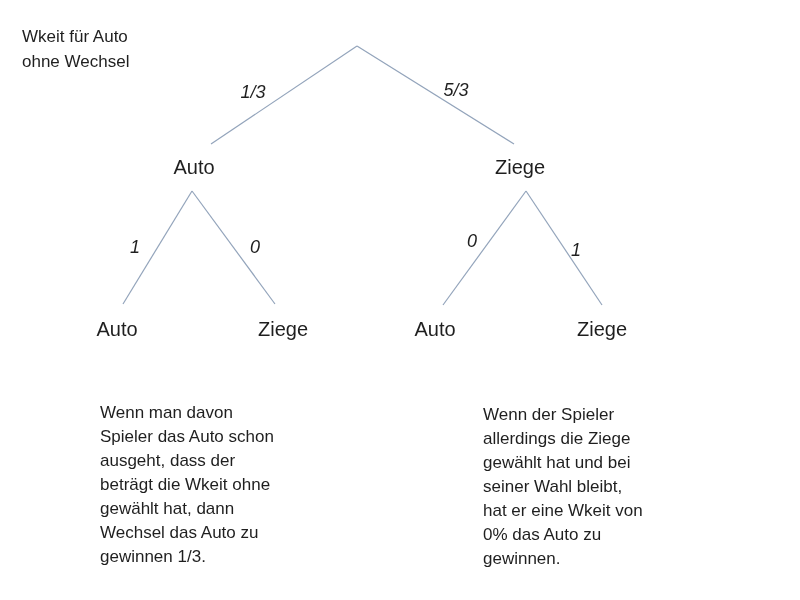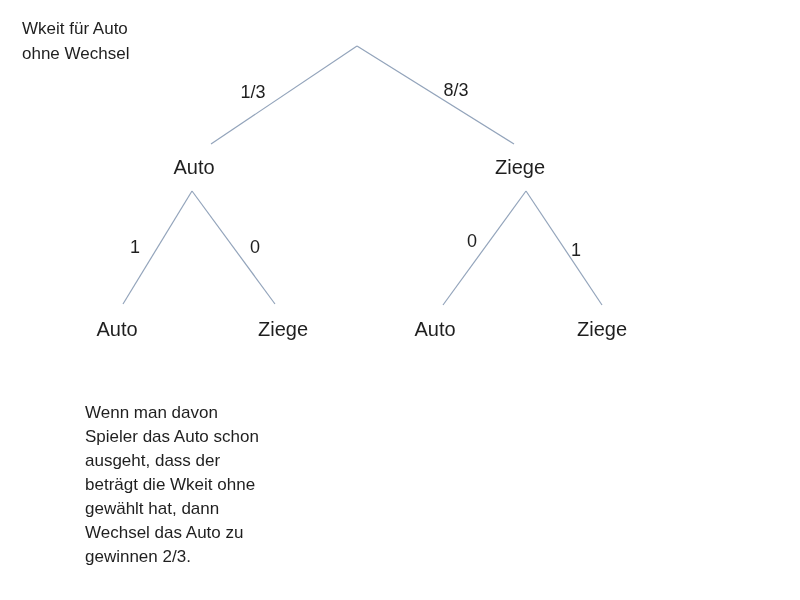--- a/index.html
+++ b/index.html
@@ -24,46 +24,48 @@
     height: 600px;
   }
   .tree-lines line {
     stroke: var(--branch_line, #93a4bb);
     stroke-width: 1.2;
     fill: none;
   }
   .title {
     position: absolute;
     left: 22px;
-    top: 16px;
+    top: 24px;
     font-size: 17px;
     line-height: 25px;
     white-space: nowrap;
   }
   .prob {
     position: absolute;
     transform: translate(-50%, -50%);
     font-size: 18px;
     line-height: 18px;
     white-space: nowrap;
+    font-style: italic;
   }
   .node {
     position: absolute;
     transform: translate(-50%, -50%);
     font-size: 20px;
     line-height: 34px;
     white-space: nowrap;
   }
   .note {
     position: absolute;
     font-size: 17px;
     line-height: 24px;
   }
   .note div {
     white-space: nowrap;
+    margin-left: 15px;
   }
   .note-left  { left: 85px;  top: 401px; }
   .note-right { left: 468px; top: 403px; }
 </style>
 </head>
 <body>
 
 <div class="slide">
 
   <svg class="tree-lines" viewBox="0 0 800 600" xmlns="http://www.w3.org/2000/svg">
@@ -74,21 +76,21 @@
     <line x1="526" y1="191" x2="443" y2="305"></line>
     <line x1="526" y1="191" x2="602" y2="305"></line>
   </svg>
 
   <div class="title">
     <div>Wkeit für Auto</div>
     <div>ohne Wechsel</div>
   </div>
 
   <div class="prob" style="left:253px; top:92px;">1/3</div>
-  <div class="prob" style="left:456px; top:90px;">8/3</div>
+  <div class="prob" style="left:456px; top:90px;">5/3</div>
 
   <div class="node" style="left:194px; top:167px;">Auto</div>
   <div class="node" style="left:520px; top:167px;">Ziege</div>
 
   <div class="prob" style="left:135px; top:247px;">1</div>
   <div class="prob" style="left:255px; top:247px;">0</div>
   <div class="prob" style="left:472px; top:241px;">0</div>
   <div class="prob" style="left:576px; top:250px;">1</div>
 
   <div class="node" style="left:117px; top:329px;">Auto</div>
@@ -96,17 +98,26 @@
   <div class="node" style="left:435px; top:329px;">Auto</div>
   <div class="node" style="left:602px; top:329px;">Ziege</div>
 
   <div class="note note-left">
     <div>Wenn man davon</div>
     <div>Spieler das Auto schon</div>
     <div>ausgeht, dass der</div>
     <div>beträgt die Wkeit ohne</div>
     <div>gewählt hat, dann</div>
     <div>Wechsel das Auto zu</div>
-    <div>gewinnen 2/3.</div>
+    <div>gewinnen 1/3.</div>
   </div>
 
+  <div class="note note-right">
+    <div>Wenn der Spieler</div>
+    <div>allerdings die Ziege</div>
+    <div>gewählt hat und bei</div>
+    <div>seiner Wahl bleibt,</div>
+    <div>hat er eine Wkeit von</div>
+    <div>0% das Auto zu</div>
+    <div>gewinnen.</div>
+  </div>
 
 </div>
 
 </body></html>

